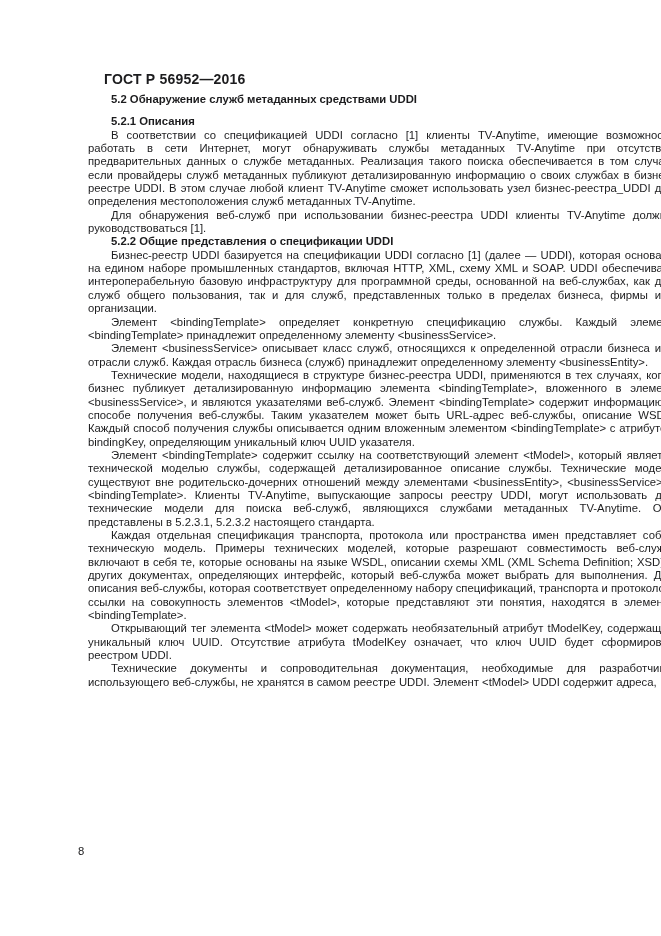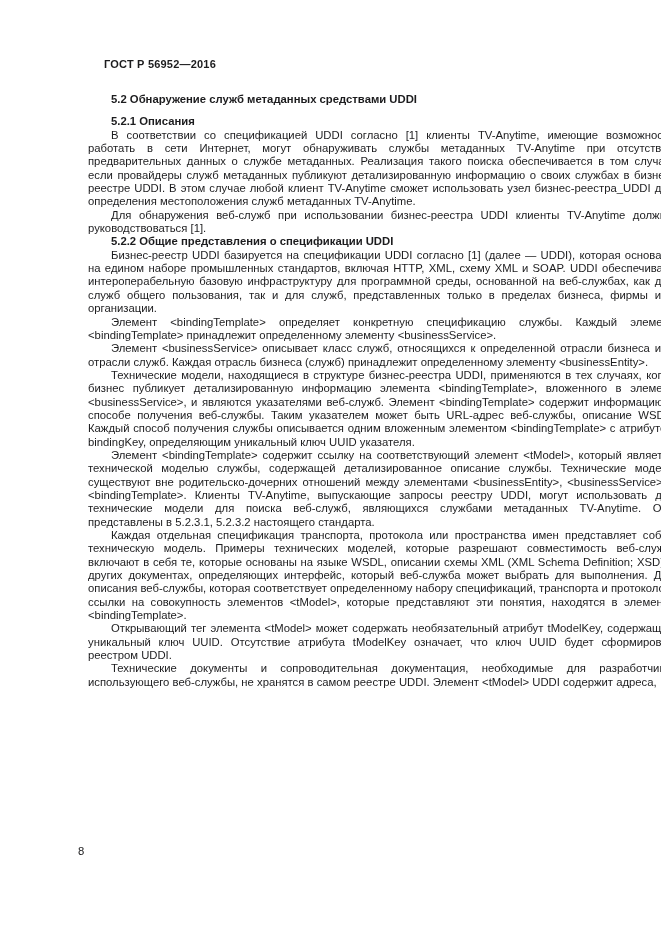--- a/index.html
+++ b/index.html
@@ -11,23 +11,23 @@
     position: relative;
     width: 661px;
     height: 936px;
     background: #ffffff;
     color: #1c1c1e;
     font-family: "Liberation Sans", sans-serif;
     overflow: hidden;
   }
   .running-header {
     position: absolute;
-    top: 58px;
+    top: 71px;
     left: 75px;
-    font-size: 11px;
+    font-size: 14px;
     font-weight: bold;
     letter-spacing: 0.2px;
     white-space: nowrap;
     padding-left: 29px;
   }
   .content {
     position: absolute;
     top: 93px;
     left: 88px;
     width: 586px;

